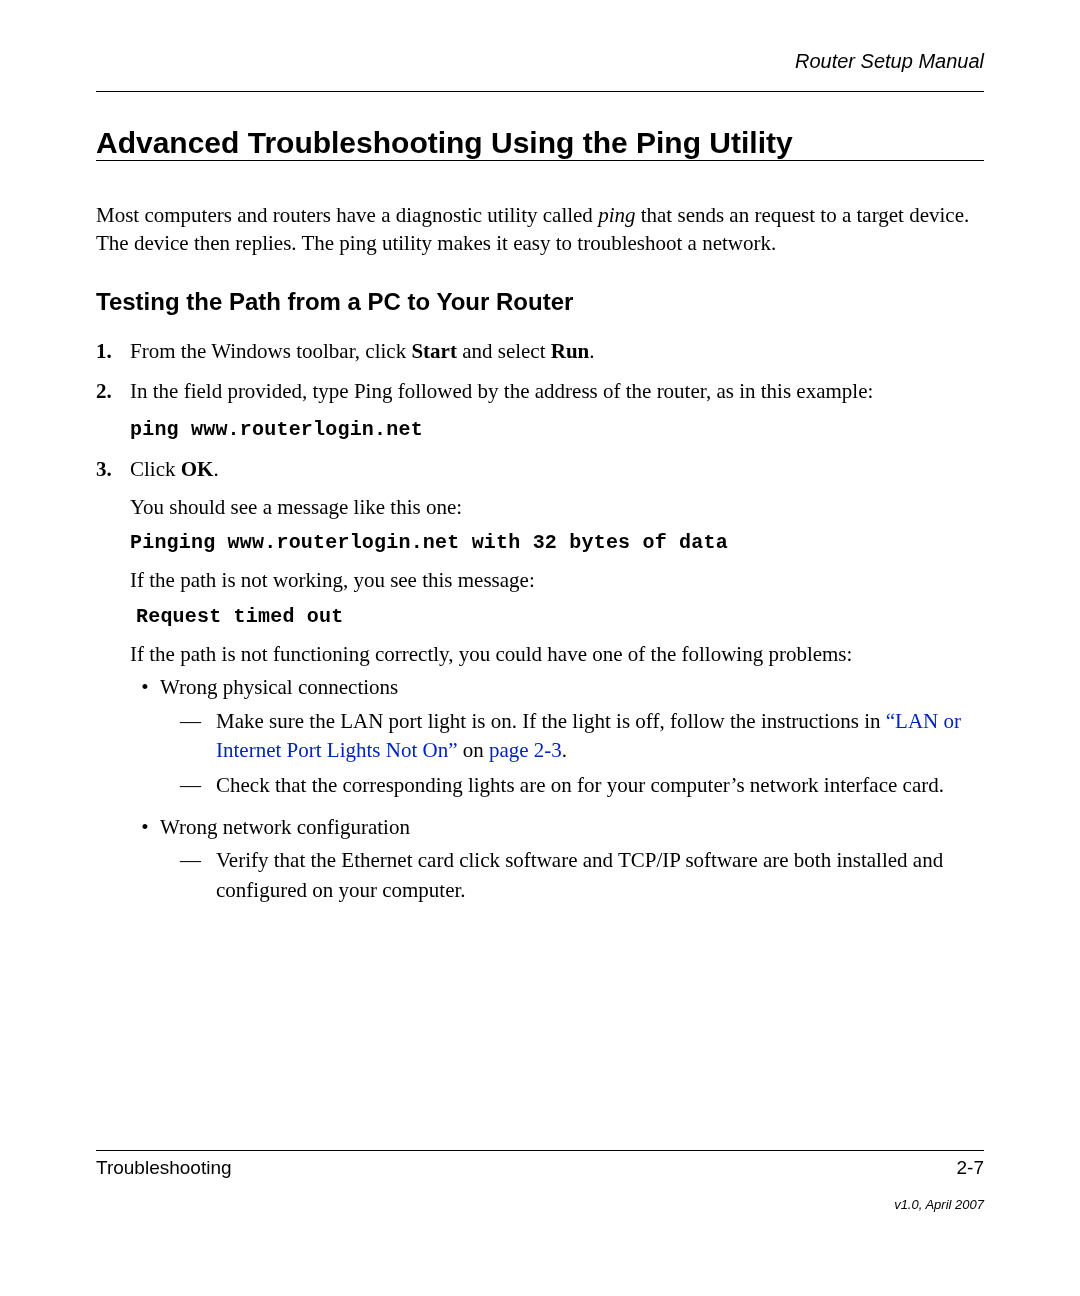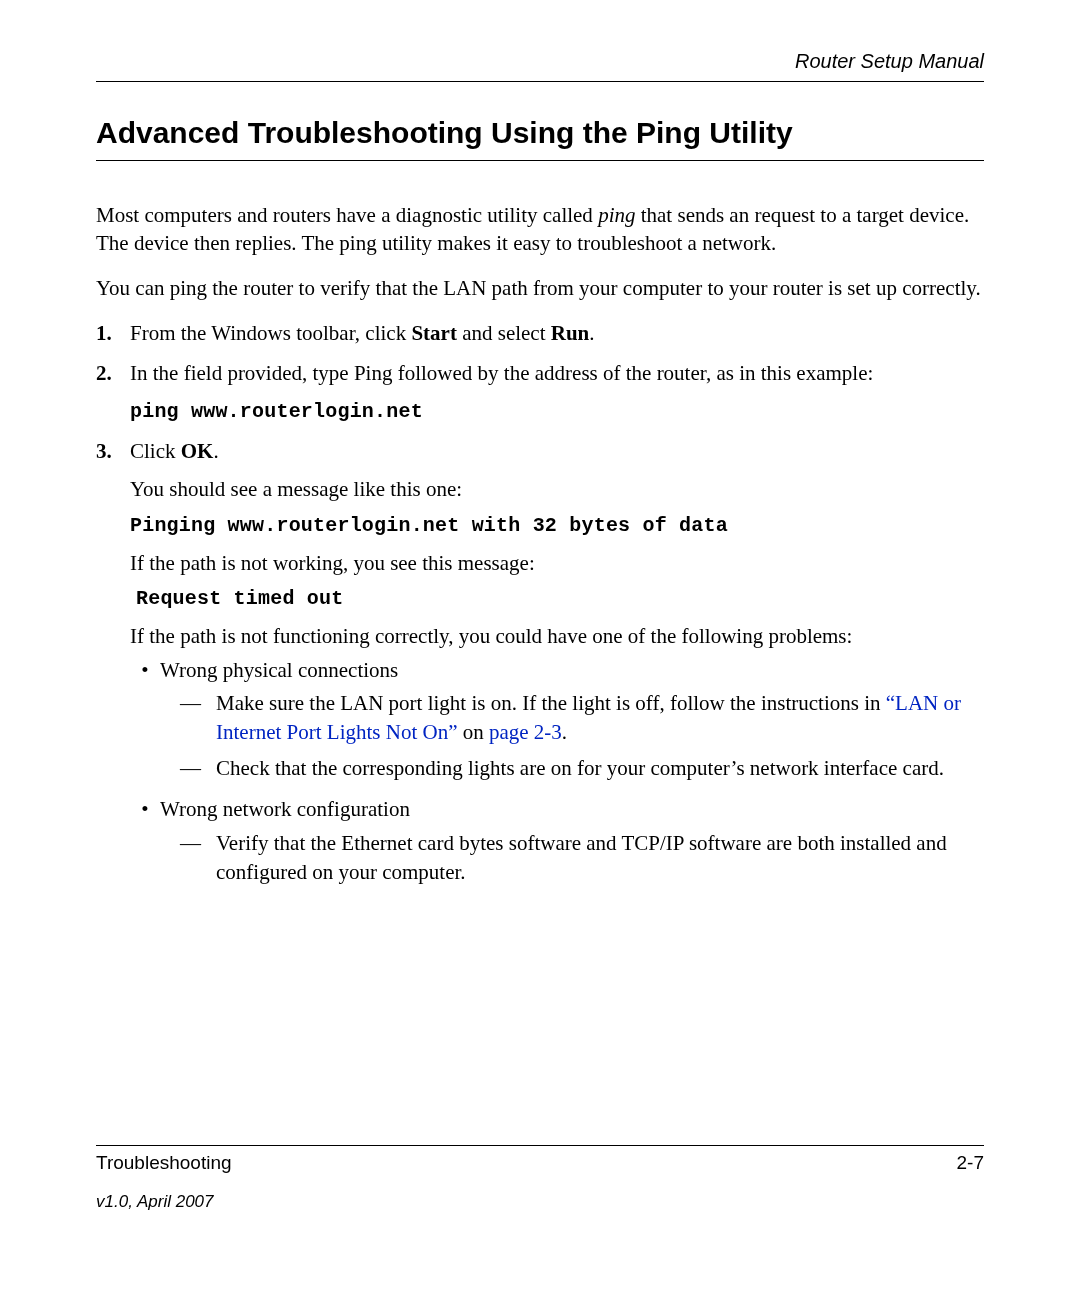--- a/index.html
+++ b/index.html
@@ -1,19 +1,19 @@
 <!DOCTYPE html>
 <html><head>
 <meta charset="utf-8">
 <style>
   * { box-sizing: border-box; margin: 0; padding: 0; }
   html, body { width: 1080px; height: 1296px; background: #fff; font-family: "Times New Roman", Times, serif; color: #000; }
   .page { width: 1080px; height: 1296px; position: relative; padding: 50px 96px 0 96px; }
-  .running-head { font-style: italic; font-size: 20px; text-align: right; padding-bottom: 8px; border-bottom: 1.5px solid #000; margin-bottom: 34px; font-family: Arial, Helvetica, sans-serif; }
-  h1.section-title { font-family: Arial, Helvetica, sans-serif; font-weight: bold; font-size: 30px; padding-bottom: 10px; border-bottom: 1.5px solid #000; margin-bottom: 40px; }
+  .running-head { font-style: italic; font-size: 20px; text-align: right; padding-bottom: 18px; border-bottom: 1.5px solid #000; margin-bottom: 34px; font-family: Arial, Helvetica, sans-serif; }
+  h1.section-title { font-family: Arial, Helvetica, sans-serif; font-weight: bold; font-size: 30px; border-bottom: 1.5px solid #000; margin-bottom: 40px; }
   h2.subsection-title { font-family: Arial, Helvetica, sans-serif; font-weight: bold; font-size: 24px; margin: 30px 0 20px 0; }
   p.body { font-size: 21px; line-height: 1.35; margin-bottom: 16px; }
   .ol-wrap { margin-top: 6px; }
   .ol-item { display: flex; font-size: 21px; line-height: 1.45; margin-bottom: 10px; }
   .ol-num { width: 34px; flex: 0 0 34px; font-weight: bold; }
   .ol-body { flex: 1; }
   .ol-body .sub { margin-top: 8px; }
   .bold { font-weight: bold; }
   .italic { font-style: italic; }
   .mono { font-family: "Courier New", Courier, monospace; font-weight: bold; font-size: 20px; letter-spacing: 0.2px; }
@@ -22,37 +22,37 @@
   .bullet-item { display: flex; font-size: 21px; line-height: 1.4; margin-bottom: 6px; }
   .bullet-mark { width: 30px; flex: 0 0 30px; text-align: center; }
   .bullet-body { flex: 1; }
   .dash-list { margin-top: 4px; }
   .dash-item { display: flex; font-size: 21px; line-height: 1.4; margin-bottom: 6px; padding-left: 20px; }
   .dash-mark { width: 36px; flex: 0 0 36px; }
   .dash-body { flex: 1; }
   a.xref { color: #0024c2; text-decoration: none; }
   .footer { position: absolute; left: 96px; right: 96px; bottom: 84px; border-top: 1.5px solid #000; padding-top: 6px; }
   .footer-row { display: flex; justify-content: space-between; font-family: Arial, Helvetica, sans-serif; font-size: 19px; gap: 7px; }
-  .footer-version { text-align: left; font-style: italic; font-family: Arial, Helvetica, sans-serif; font-size: 17px; margin-top: 18px; }
+  .footer-version { text-align: right; font-style: italic; font-family: Arial, Helvetica, sans-serif; font-size: 13px; margin-top: 18px; }
 </style>
 </head>
 <body>
 
 <div class="page">
 
   <div class="running-head">Router Setup Manual</div>
 
   <h1 class="section-title">Advanced Troubleshooting Using the Ping Utility</h1>
 
   <p class="body">
     <span>Most computers and routers have a diagnostic utility called </span><span class="italic">ping</span><span> that sends an request to a target device. The device then replies. The ping utility makes it easy to troubleshoot a network.</span>
   </p>
 
+  <h2 class="subsection-title">Testing the Path from a PC to Your Router</h2>
 
-  <p class="body">You can ping the router to verify that the LAN path from your computer to your router is set up correctly.</p>
 
   <div class="ol-wrap">
 
     <div class="ol-item">
       <div class="ol-num">1.</div>
       <div class="ol-body">
         <span>From the Windows toolbar, click </span><span class="bold">Start</span><span> and select </span><span class="bold">Run</span><span>.</span>
       </div>
     </div>
 
@@ -97,21 +97,21 @@
             </div>
           </div>
 
           <div class="bullet-item">
             <div class="bullet-mark">•</div>
             <div class="bullet-body">
               <div>Wrong network configuration</div>
               <div class="dash-list">
                 <div class="dash-item">
                   <div class="dash-mark">—</div>
-                  <div class="dash-body">Verify that the Ethernet card bytes software and TCP/IP software are both installed and configured on your computer.</div>
+                  <div class="dash-body">Verify that the Ethernet card click software and TCP/IP software are both installed and configured on your computer.</div>
                 </div>
               </div>
             </div>
           </div>
 
         </div>
       </div>
     </div>
 
   </div>

